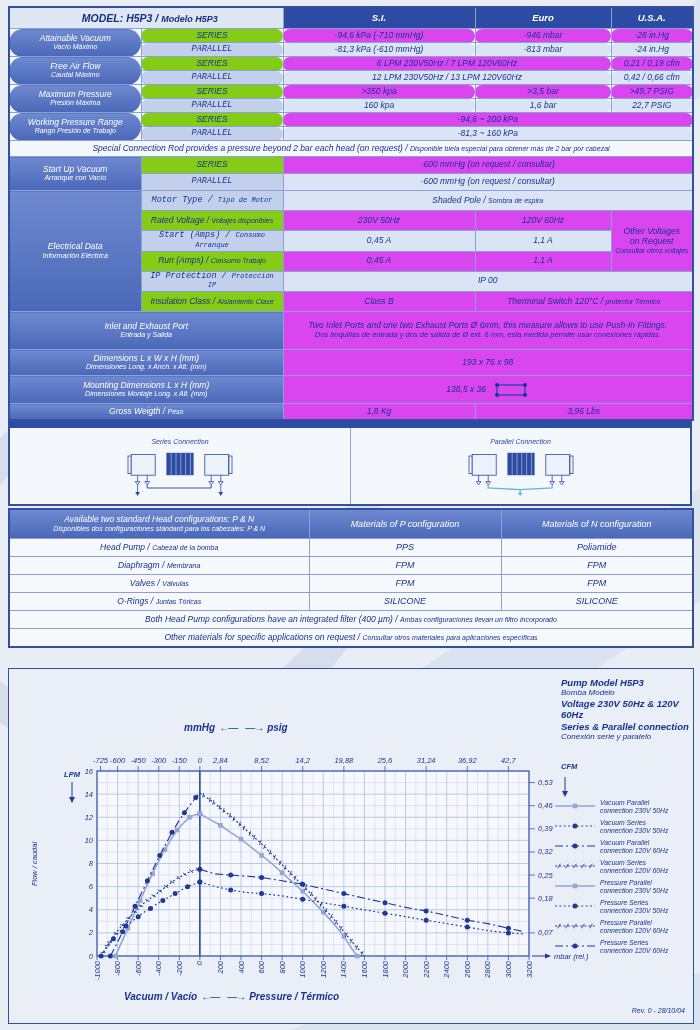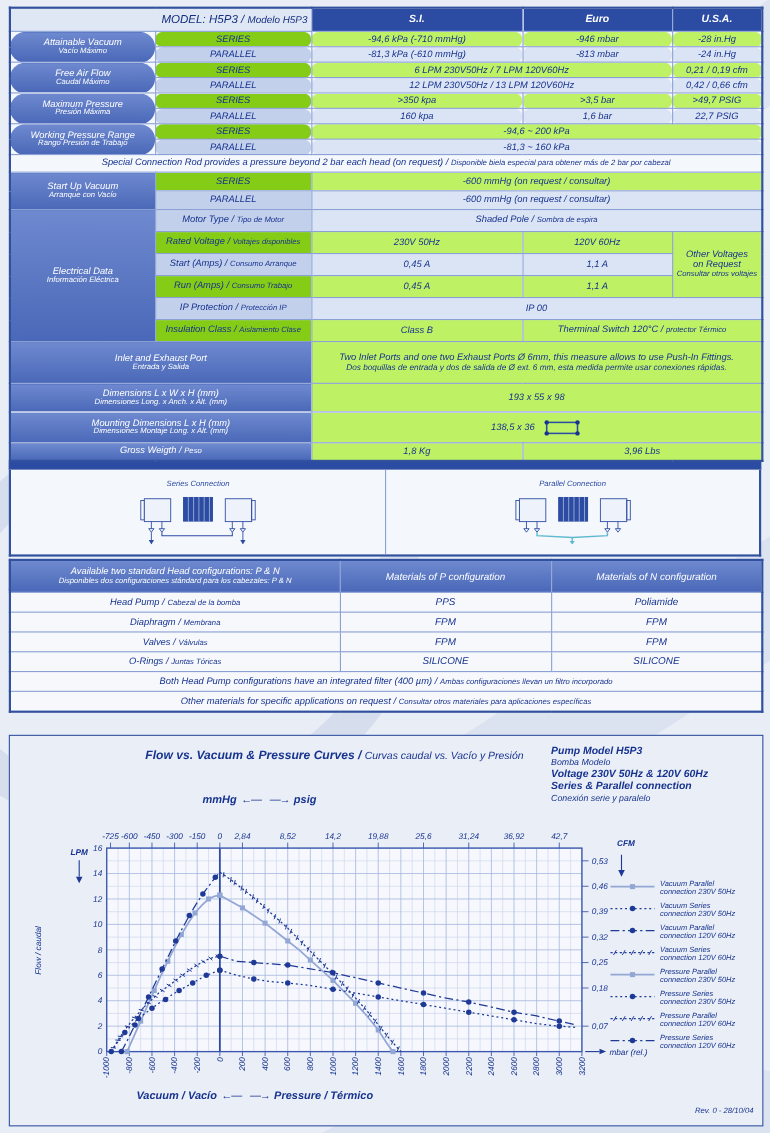--- a/index.html
+++ b/index.html
@@ -11,24 +11,24 @@
   .wm-band1{right:-140px;top:60px;width:430px;height:80px;background:rgba(200,211,235,.35);transform:rotate(-35deg);}
   .wm-band2{right:-90px;top:620px;width:560px;height:95px;background:rgba(196,208,233,.35);transform:rotate(-33deg);}
   .wm-band3{right:-70px;top:975px;width:520px;height:130px;background:rgba(203,214,236,.45);transform:rotate(-7deg);border-radius:50% 50% 0 0;}
   .card{position:absolute;left:8px;width:684px;z-index:1;}
   table{border-collapse:collapse;width:684px;table-layout:fixed;background:#f4f7fc;}
   td{border:1px solid #8ba0d4;padding:0 3px;text-align:center;vertical-align:middle;
      font-size:8.5px;line-height:1.15;overflow:hidden;}
   .outer{border:2px solid #31519f;}
   .en{font-size:8.5px;} .es{font-size:7px;} .nl{display:block;}
   .hdr td{background:#2c4ba3;color:#fff;font-weight:bold;font-size:9.5px;height:20px;}
-  td.modelcell{background:#dfe7f5;color:#14307f;text-align:right;padding-left:10px;font-size:10.5px;font-weight:normal;}
+  td.modelcell{background:#dfe7f5;color:#14307f;text-align:center;padding-left:10px;font-size:10.5px;font-weight:bold;}
   td.lab{background:linear-gradient(#6e89cf,#4a68b8);color:#fff;}
-  tr.ra td.sub{background:#84cc16;} tr.rb td.sub{background:#c3d0ec;}
-  tr.ra td.val{background:#bef264;} tr.rb td.val{background:#dbe4f4;font-style:italic;}
+  tr.ra td.sub{background:#84cc16;} tr.rb td.sub{background:#c3d0ec;font-family:Liberation Mono, monospace;}
+  tr.ra td.val{background:#d946ef;} tr.rb td.val{background:#dbe4f4;font-style:italic;}
   tr.h13 td{height:13px;border-radius:14px;} tr.h15 td{height:15px;} tr.h16 td{height:16px;}
   tr.h19 td{height:19px;} tr.h37 td{height:37px;} tr.h25 td{height:25px;}
   tr.h27 td{height:27px;}
   td.note{background:#f4f7fc;}
   .strip{height:6px;background:#2c4ba3;border:1px solid #31519f;border-top:none;}
   .diagwrap{display:flex;border:2px solid #31519f;border-top:none;background:#f4f7fc;}
   .diagcell{width:50%;box-sizing:border-box;text-align:center;padding:2px 0 4px;}
   .diagcell + .diagcell{border-left:1px solid #8ba0d4;}
   .diaglabel{font-size:7px;color:#2c4ba3;}
   .capwrap{display:flex;border:2px solid #31519f;border-top:none;background:#f4f7fc;margin-top:3px;}
@@ -37,21 +37,21 @@
   .cap-en{font-size:9px;font-weight:bold;display:block;}
   .cap-es{font-size:7.5px;display:block;}
   
   .t2 td{font-size:9px;height:17px;background:#f6f8fc;}
   .t2 tr.hdrrow td{background:linear-gradient(#6e89cf,#4a68b8);color:#fff;height:28px;font-size:9px;}
   
   .chart{top:668px;height:354px;border:1.5px solid #31519f;background:#e9eef7;position:absolute;}
   .chart .abs{position:absolute;z-index:2;}
   .c-title{left:55px;top:12px;width:480px;text-align:center;font-size:11px;font-weight:bold;}
   .c-title .es{font-size:9.5px;font-weight:normal;}
-  .c-info{left:492px;top:8px;line-height:1.2;}
+  .c-info{left:552px;top:8px;line-height:1.2;}
   .ci-b{font-size:9.5px;font-weight:bold;display:block;}
   .ci-s{font-size:8px;display:block;}
   .c-units{left:175px;top:53px;font-size:10px;font-weight:bold;}
   .c-units .arr{font-weight:normal;letter-spacing:-1px;padding:0 4px;}
   .c-xcap{left:115px;top:322px;font-size:10px;font-weight:bold;}
   .c-xcap .arr{font-weight:normal;letter-spacing:-1px;padding:0 4px;}
   .c-rev{right:8px;top:338px;font-size:7px;}
   svg text{font-family:"Liberation Sans",sans-serif;font-style:italic;fill:#17338f;}
   svg .ax{font-size:7.5px;}
   svg .leg{font-size:6.8px;}
@@ -198,21 +198,21 @@
   <td colspan="3" class="val" style="font-size:8px">
             <span class="en nl">Two Inlet Ports and one two Exhaust Ports Ø 6mm, this measure allows to use Push-In Fittings.</span>
             <span class="es nl" style="font-size:7.5px">Dos boquillas de entrada y dos de salida de Ø ext. 6 mm, esta medida permite usar conexiones rápidas.</span>
           </td>
 </tr>
 <tr class="ra h25">
   <td colspan="2" class="lab">
             <span class="en nl">Dimensions L x W x H (mm)</span>
             <span class="es nl">Dimensiones Long. x Anch. x Alt. (mm)</span>
           </td>
-  <td colspan="3" class="val">193 x 55 x 98</td>
+  <td colspan="3" class="val">193 x 76 x 98</td>
 </tr>
 <tr class="ra h27">
   <td colspan="2" class="lab">
             <span class="en nl">Mounting Dimensions L x H (mm)</span>
             <span class="es nl">Dimensiones Montaje Long. x Alt. (mm)</span>
           </td>
   <td colspan="3" class="val">
     <span>138,5 x 36</span>&nbsp;&nbsp;
     <svg width="36" height="16" viewBox="0 0 36 16" style="vertical-align:middle">
       <rect x="4" y="3" width="28" height="10" fill="none" stroke="#2c4ba3" stroke-width="1.4"></rect>
@@ -332,21 +332,20 @@
   <td colspan="3"><span class="en">Both Head Pump configurations have an integrated filter (400 µm) /</span> <span class="es">Ambas configuraciones llevan un filtro incorporado</span></td>
 </tr>
 <tr>
   <td colspan="3"><span class="en">Other materials for specific applications on request /</span> <span class="es">Consultar otros materiales para aplicaciones específicas</span></td>
 </tr>
 </tbody>
     </table>
 </div>
 
 <div class="card chart">
-  <div class="abs c-title"><span>Flow vs. Vacuum &amp; Pressure Curves /</span> <span class="es">Curvas caudal vs. Vacío y Presión</span></div>
   <div class="abs c-info">
     <span class="ci-b">Pump Model H5P3</span>
     <span class="ci-s">Bomba Modelo</span>
     <span class="ci-b">Voltage 230V 50Hz &amp; 120V 60Hz</span>
     <span class="ci-b">Series &amp; Parallel connection</span>
     <span class="ci-s">Conexión serie y paralelo</span>
   </div>
   <div class="abs c-units"><span>mmHg</span><span class="arr">←—</span><span class="arr">—→</span><span>psig</span></div>
   <svg id="chart-svg" width="682" height="352" viewBox="0 0 682 352">
       <rect x="88" y="102" width="432" height="185" fill="#f6f8fd"></rect>

